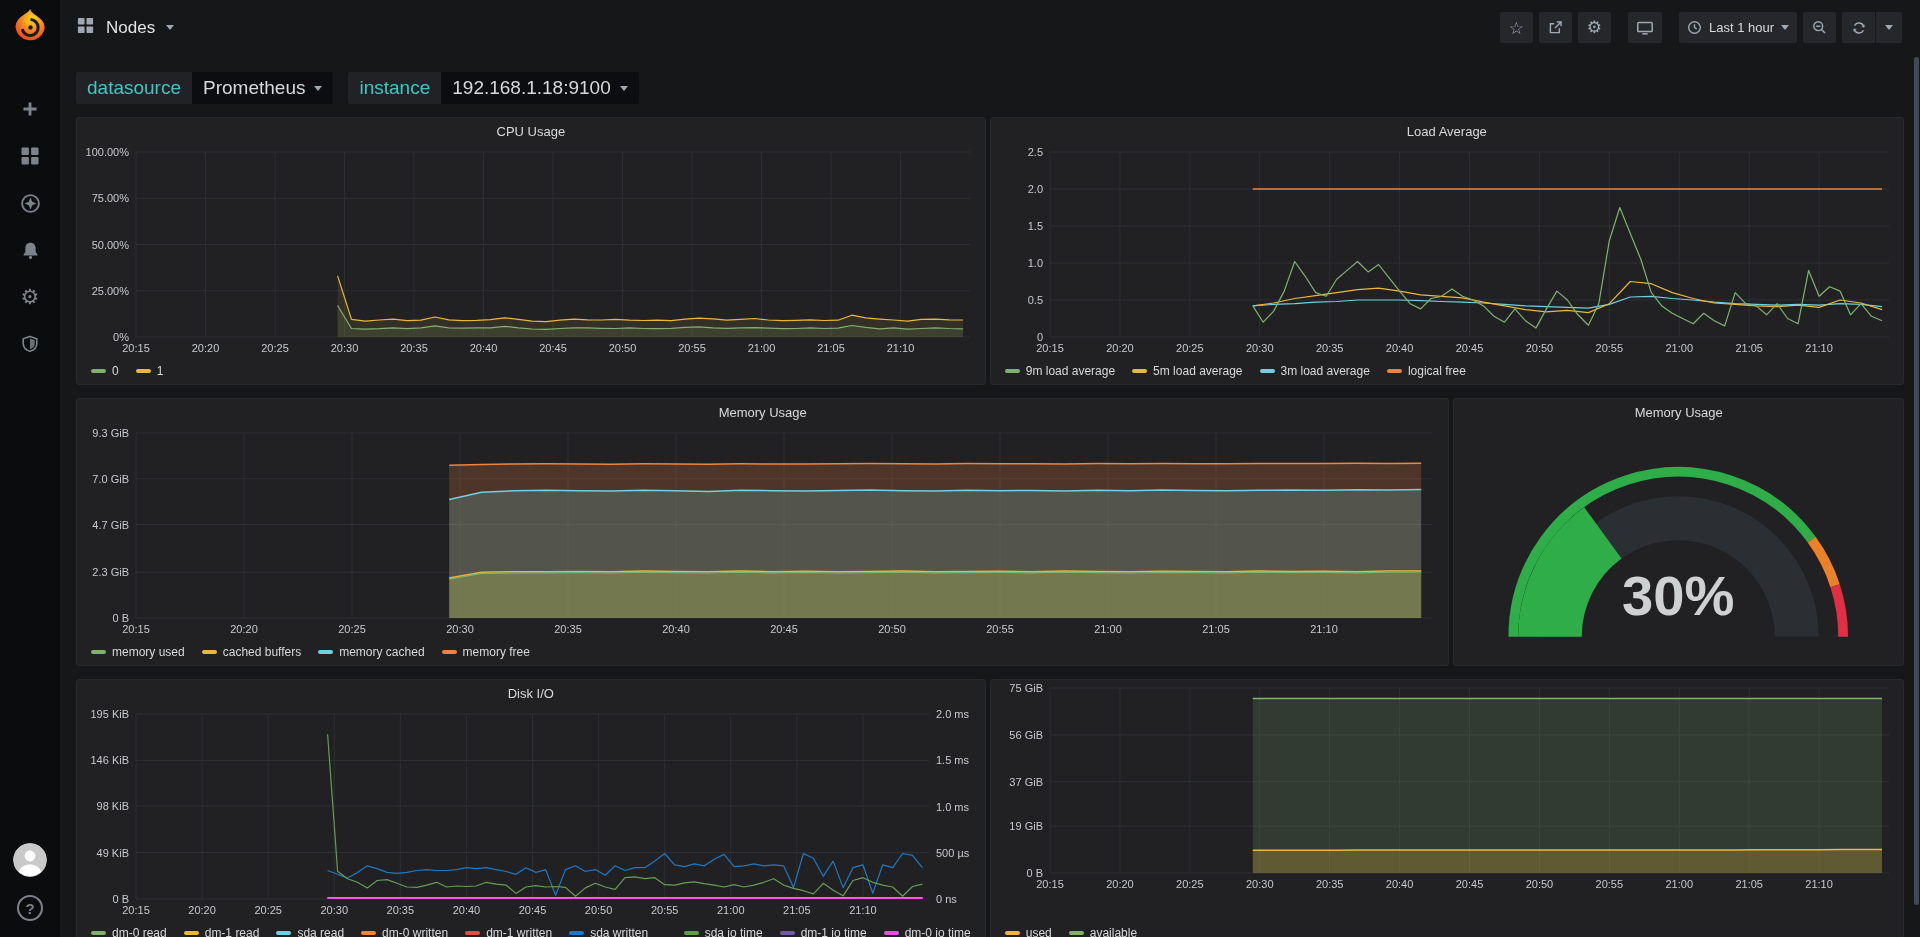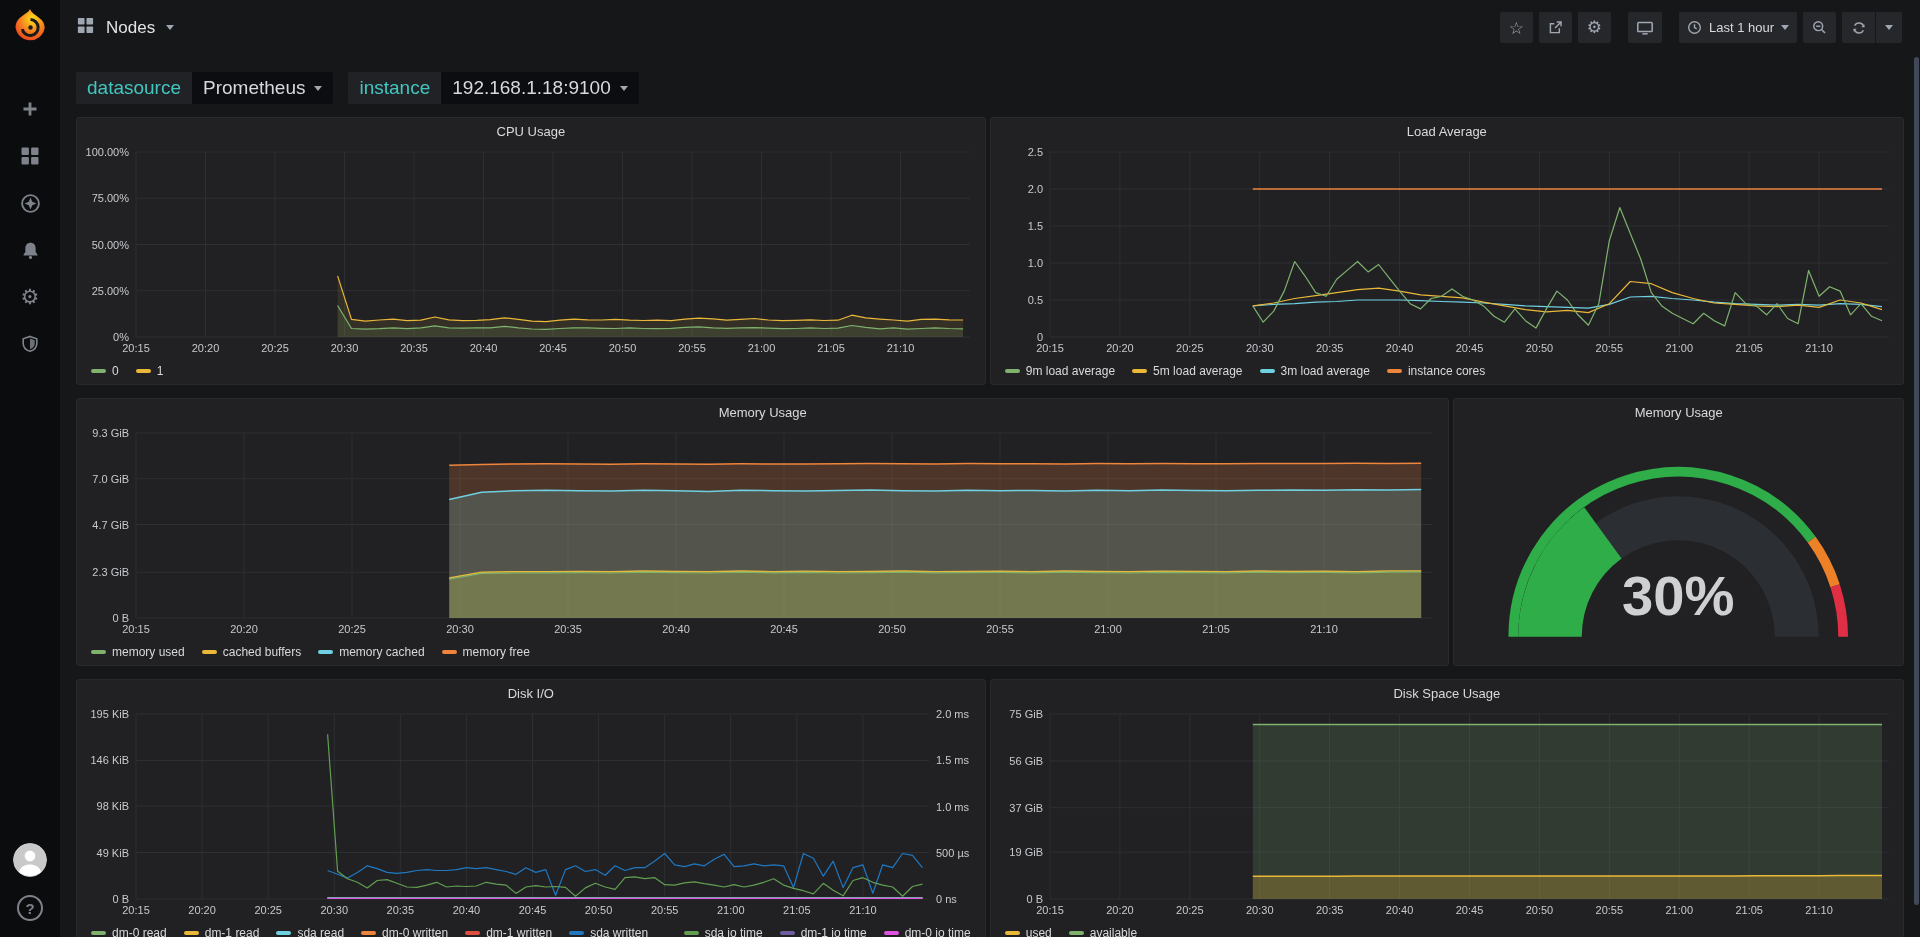--- a/index.html
+++ b/index.html
@@ -331,21 +331,21 @@
                 <div class="lg-item">
                   <span class="lg-swatch" style="background: rgb(234, 184, 57);"></span>
                   <span>5m load average</span>
                 </div>
                 <div class="lg-item">
                   <span class="lg-swatch" style="background: rgb(110, 208, 224);"></span>
                   <span>3m load average</span>
                 </div>
                 <div class="lg-item">
                   <span class="lg-swatch" style="background: rgb(239, 132, 60);"></span>
-                  <span>instance cores</span>
+                  <span>logical free</span>
                 </div>
               </div>
             </div>
         </section>
       </div>
 
       <div class="row row2">
         <section class="panel">
           <div class="panel-title">Memory Usage</div>
           <div class="chart">
@@ -522,21 +522,20 @@
                   <span>dm-1 io time</span>
                 </div>
                 <div class="lg-item">
                   <span class="lg-swatch" style="background: rgb(224, 82, 224);"></span>
                   <span>dm-0 io time</span>
                 </div>
               </div>
             </div>
         </section>
         <section class="panel">
-          <div class="panel-title">Disk Space Usage</div>
           <div class="chart">
               <svg width="908" height="214">
                 <line x1="55" y1="8" x2="55" y2="193" stroke="#2c2f33" stroke-width="1"></line>
                 <text x="55" y="208" text-anchor="middle" fill="#c7c9cc" font-size="11">20:15</text>
                 <line x1="124.91666666666666" y1="8" x2="124.91666666666666" y2="193" stroke="#2c2f33" stroke-width="1"></line>
                 <text x="124.91666666666666" y="208" text-anchor="middle" fill="#c7c9cc" font-size="11">20:20</text>
                 <line x1="194.83333333333331" y1="8" x2="194.83333333333331" y2="193" stroke="#2c2f33" stroke-width="1"></line>
                 <text x="194.83333333333331" y="208" text-anchor="middle" fill="#c7c9cc" font-size="11">20:25</text>
                 <line x1="264.75" y1="8" x2="264.75" y2="193" stroke="#2c2f33" stroke-width="1"></line>
                 <text x="264.75" y="208" text-anchor="middle" fill="#c7c9cc" font-size="11">20:30</text>

